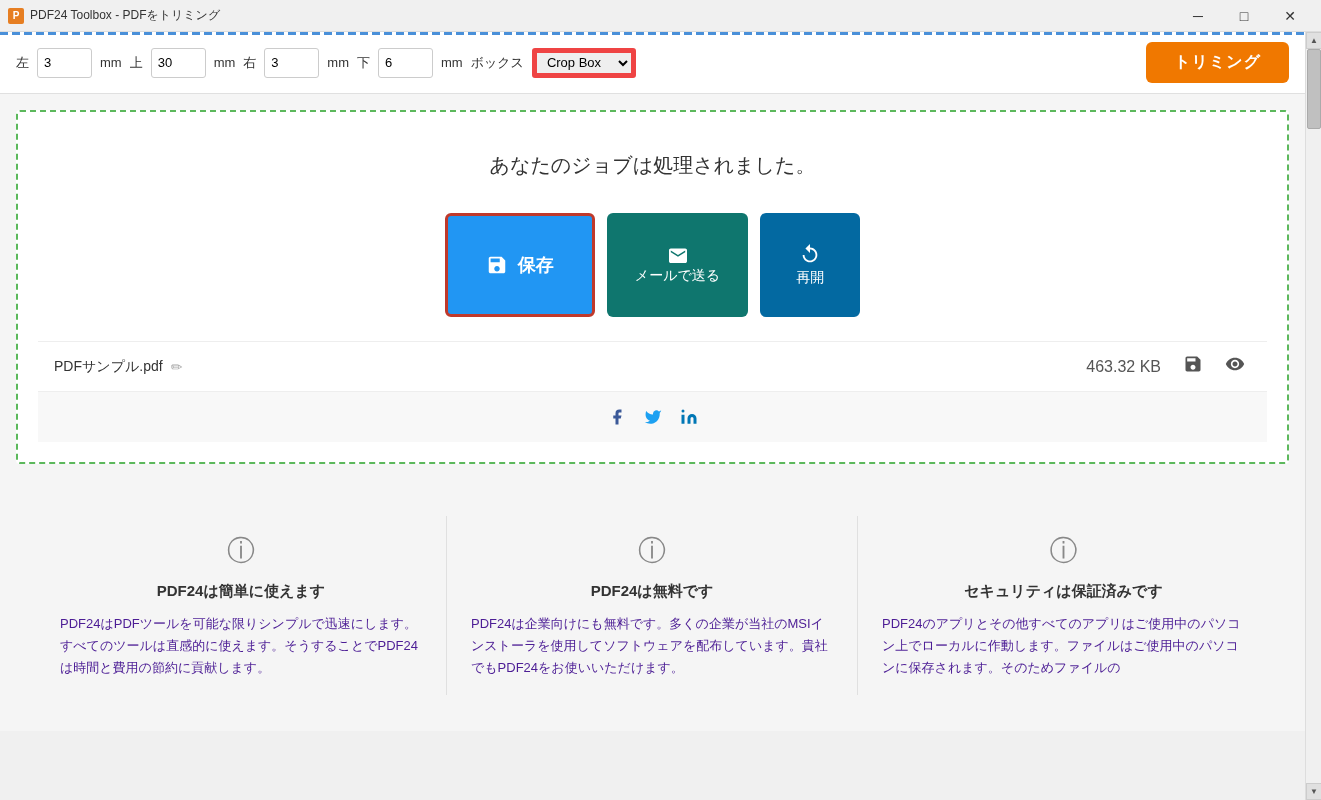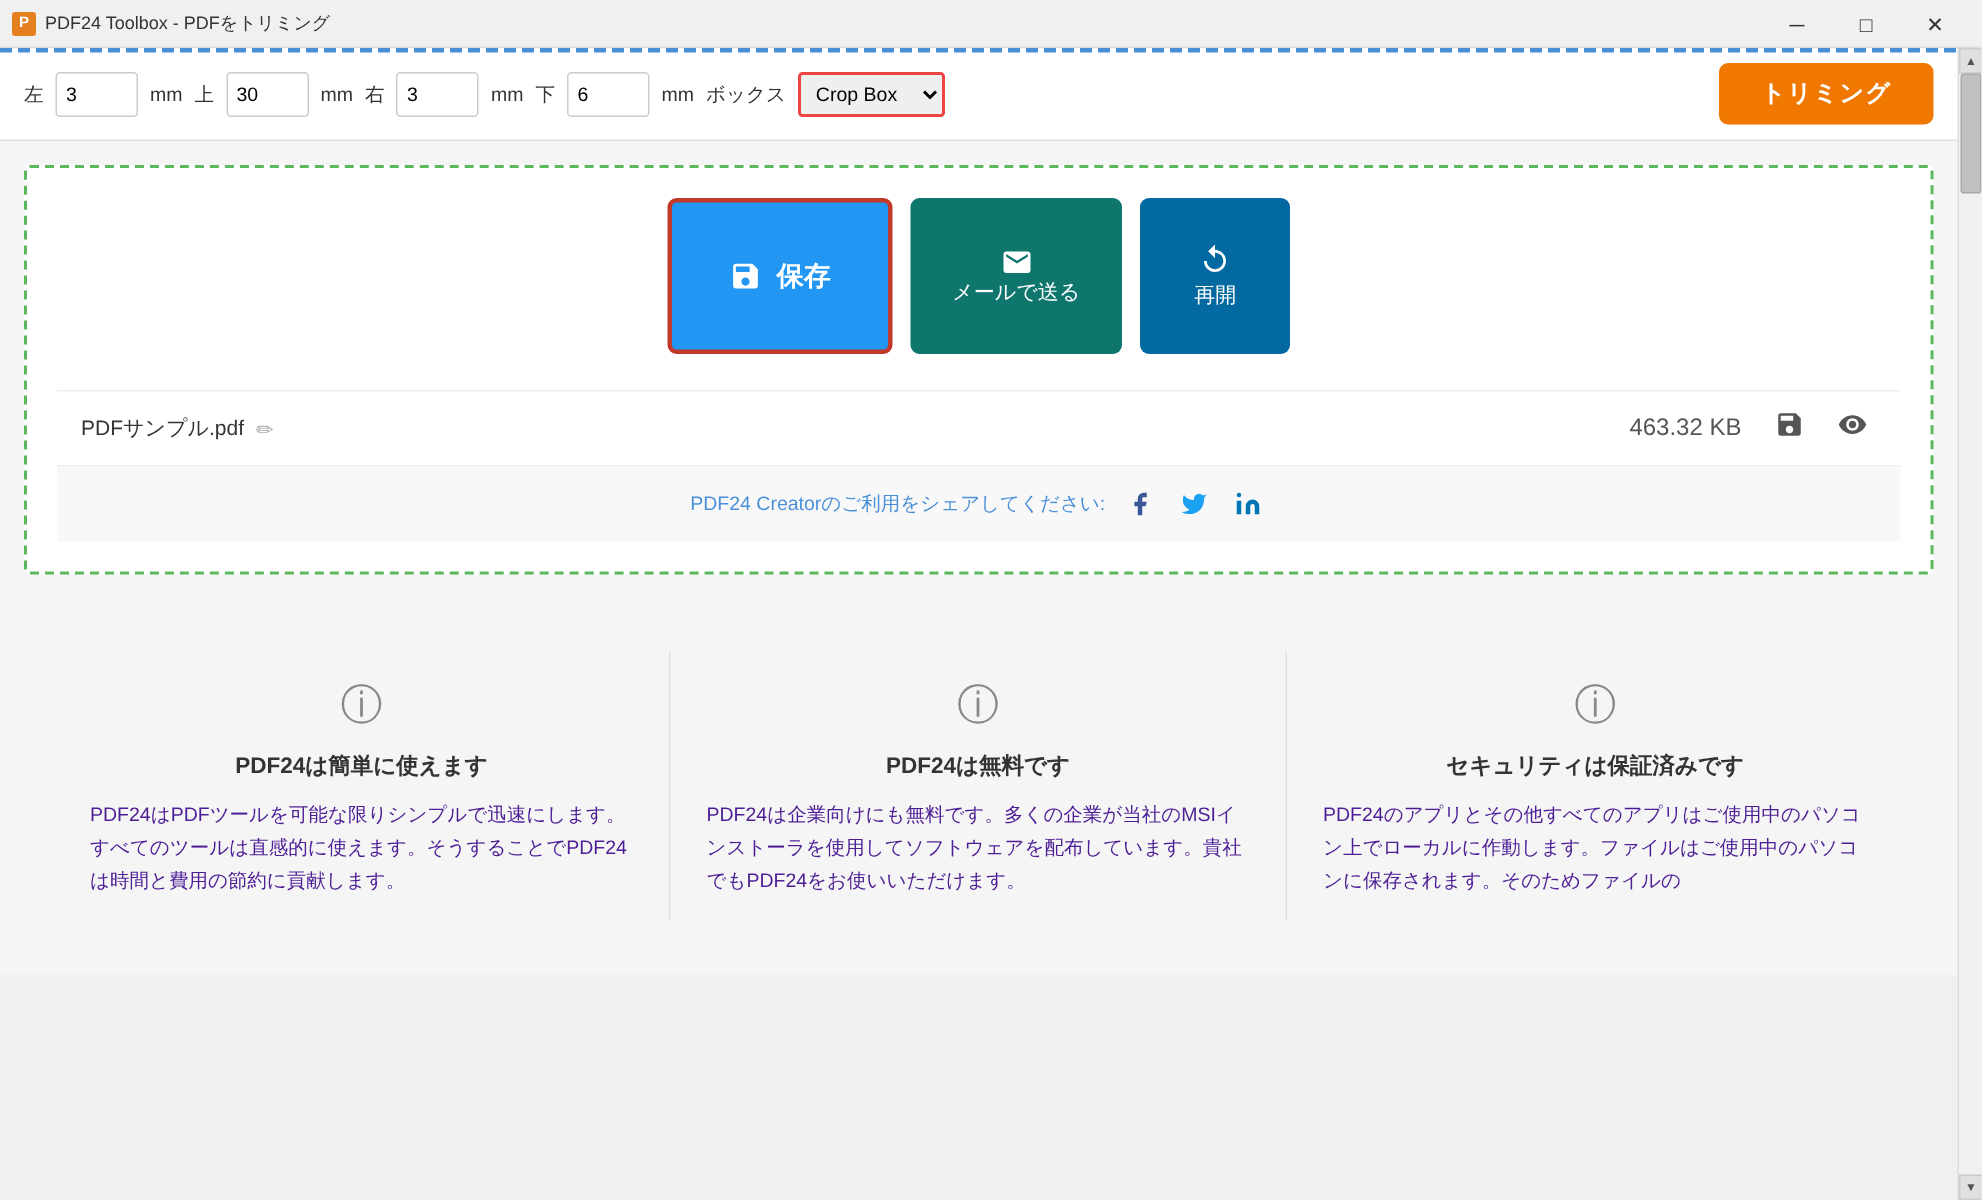--- a/index.html
+++ b/index.html
@@ -95,21 +95,21 @@
       width: 55px;
       height: 30px;
       border: 1px solid #ccc;
       border-radius: 3px;
       padding: 0 6px;
       font-size: 13px;
       text-align: left;
     }
     .toolbar select {
       height: 30px;
-      border: 2px solid #ef4444;
+      border: 5px solid #ef4444;
       border-radius: 3px;
       padding: 0 6px;
       font-size: 13px;
       cursor: pointer;
     }
     .toolbar-spacer { flex: 1; }
     .trim-button {
       background: #f07800;
       color: white;
       border: none;
@@ -380,20 +380,21 @@
         <option>Art Box</option>
       </select>
 
       <div class="toolbar-spacer"></div>
       <button class="trim-button">トリミング</button>
     </div>
 
     <div class="main-area">
 
       <div class="result-box">
+        <div class="result-message">あなたのジョブは処理されました。</div>
 
         <div class="action-buttons">
 
           <button class="btn-save">
             <svg width="22" height="22" viewBox="0 0 24 24" fill="white">
               <path d="M17 3H5c-1.1 0-2 .9-2 2v14c0 1.1.9 2 2 2h14c1.1 0 2-.9 2-2V7l-4-4zm-5 16c-1.66 0-3-1.34-3-3s1.34-3 3-3 3 1.34 3 3-1.34 3-3 3zm3-10H5V5h10v4z"></path>
             </svg>
             <span>保存</span>
           </button>
 
@@ -426,21 +427,20 @@
             </button>
             <button class="file-action-btn">
               <svg width="20" height="20" viewBox="0 0 24 24" fill="#555">
                 <path d="M12 4.5C7 4.5 2.73 7.61 1 12c1.73 4.39 6 7.5 11 7.5s9.27-3.11 11-7.5c-1.73-4.39-6-7.5-11-7.5zM12 17c-2.76 0-5-2.24-5-5s2.24-5 5-5 5 2.24 5 5-2.24 5-5 5zm0-8c-1.66 0-3 1.34-3 3s1.34 3 3 3 3-1.34 3-3-1.34-3-3-3z"></path>
               </svg>
             </button>
           </div>
         </div>
 
         <div class="share-bar">
-          <a class="share-link">PDF24 Creatorのご利用をシェアしてください:</a>
           <a class="social-icon" href="#">
             <svg width="18" height="18" viewBox="0 0 24 24" fill="#3b5998">
                 <path d="M18 2h-3a5 5 0 0 0-5 5v3H7v4h3v8h4v-8h3l1-4h-4V7a1 1 0 0 1 1-1h3z"></path>
               </svg>
           </a>
           <a class="social-icon" href="#">
             <svg width="18" height="18" viewBox="0 0 24 24" fill="#1da1f2">
                 <path d="M23 3a10.9 10.9 0 0 1-3.14 1.53 4.48 4.48 0 0 0-7.86 3v1A10.66 10.66 0 0 1 3 4s-4 9 5 13a11.64 11.64 0 0 1-7 2c9 5 20 0 20-11.5a4.5 4.5 0 0 0-.08-.83A7.72 7.72 0 0 0 23 3z"></path>
               </svg>
           </a>

